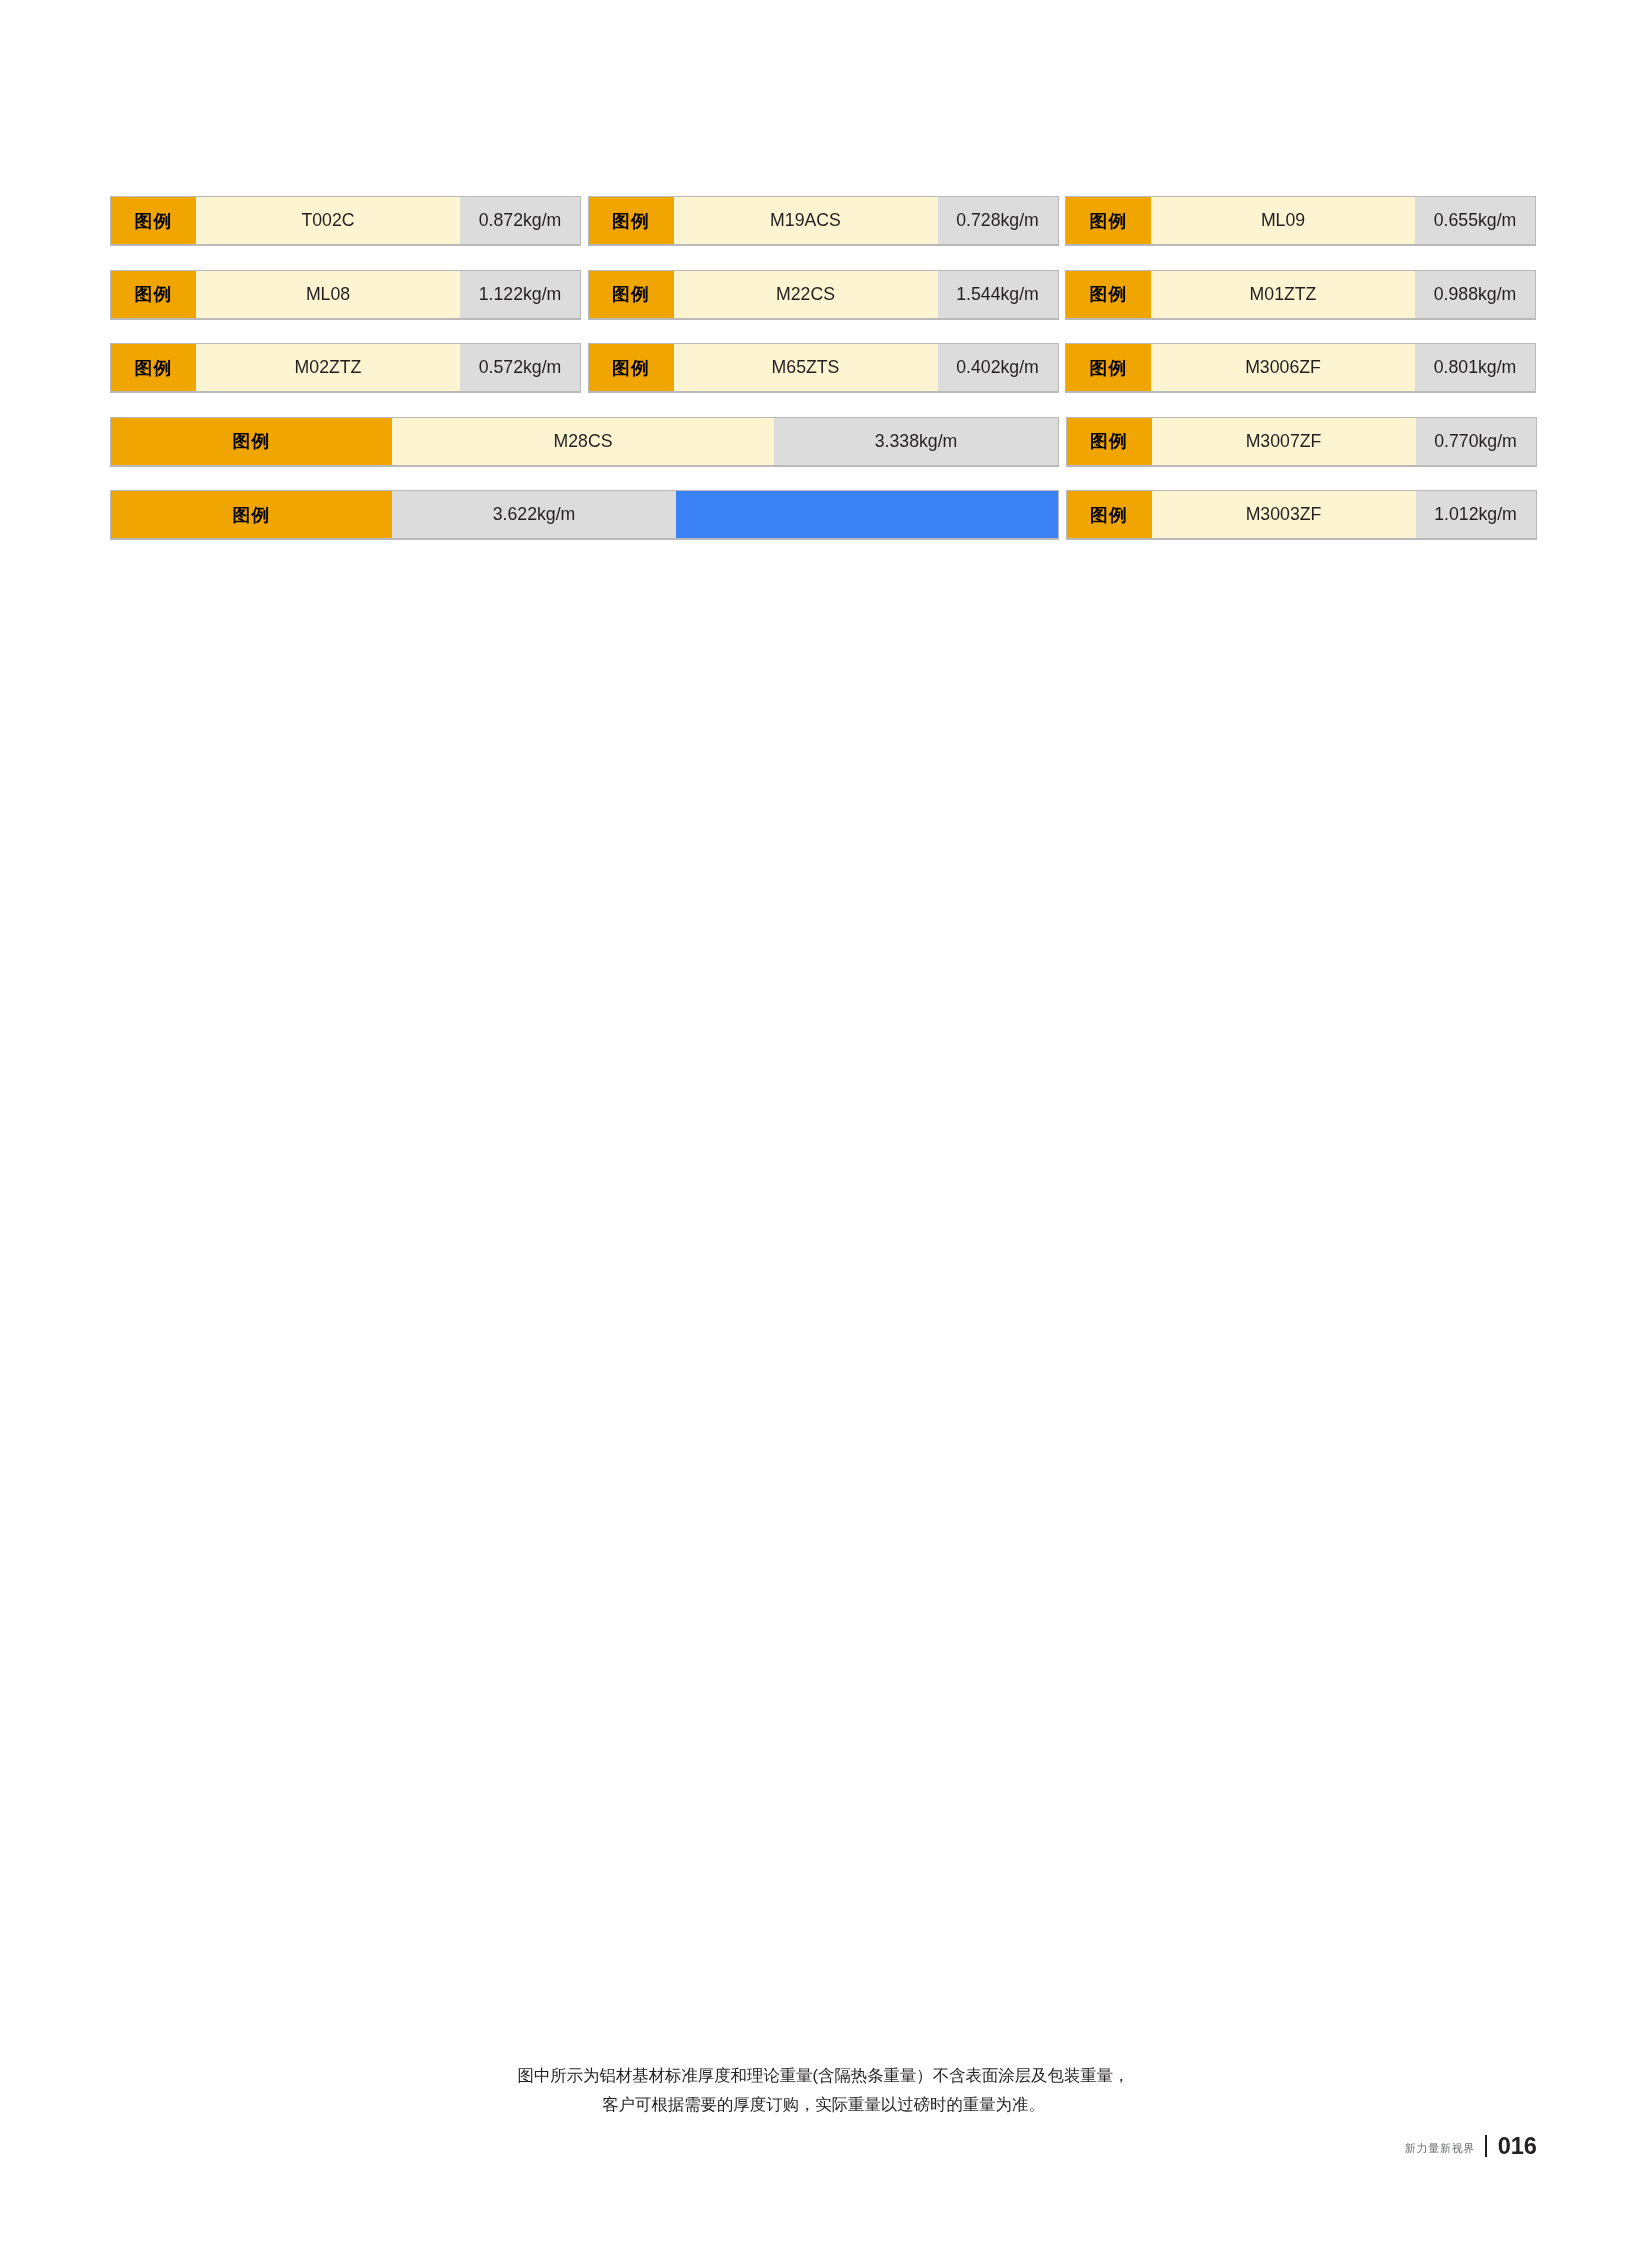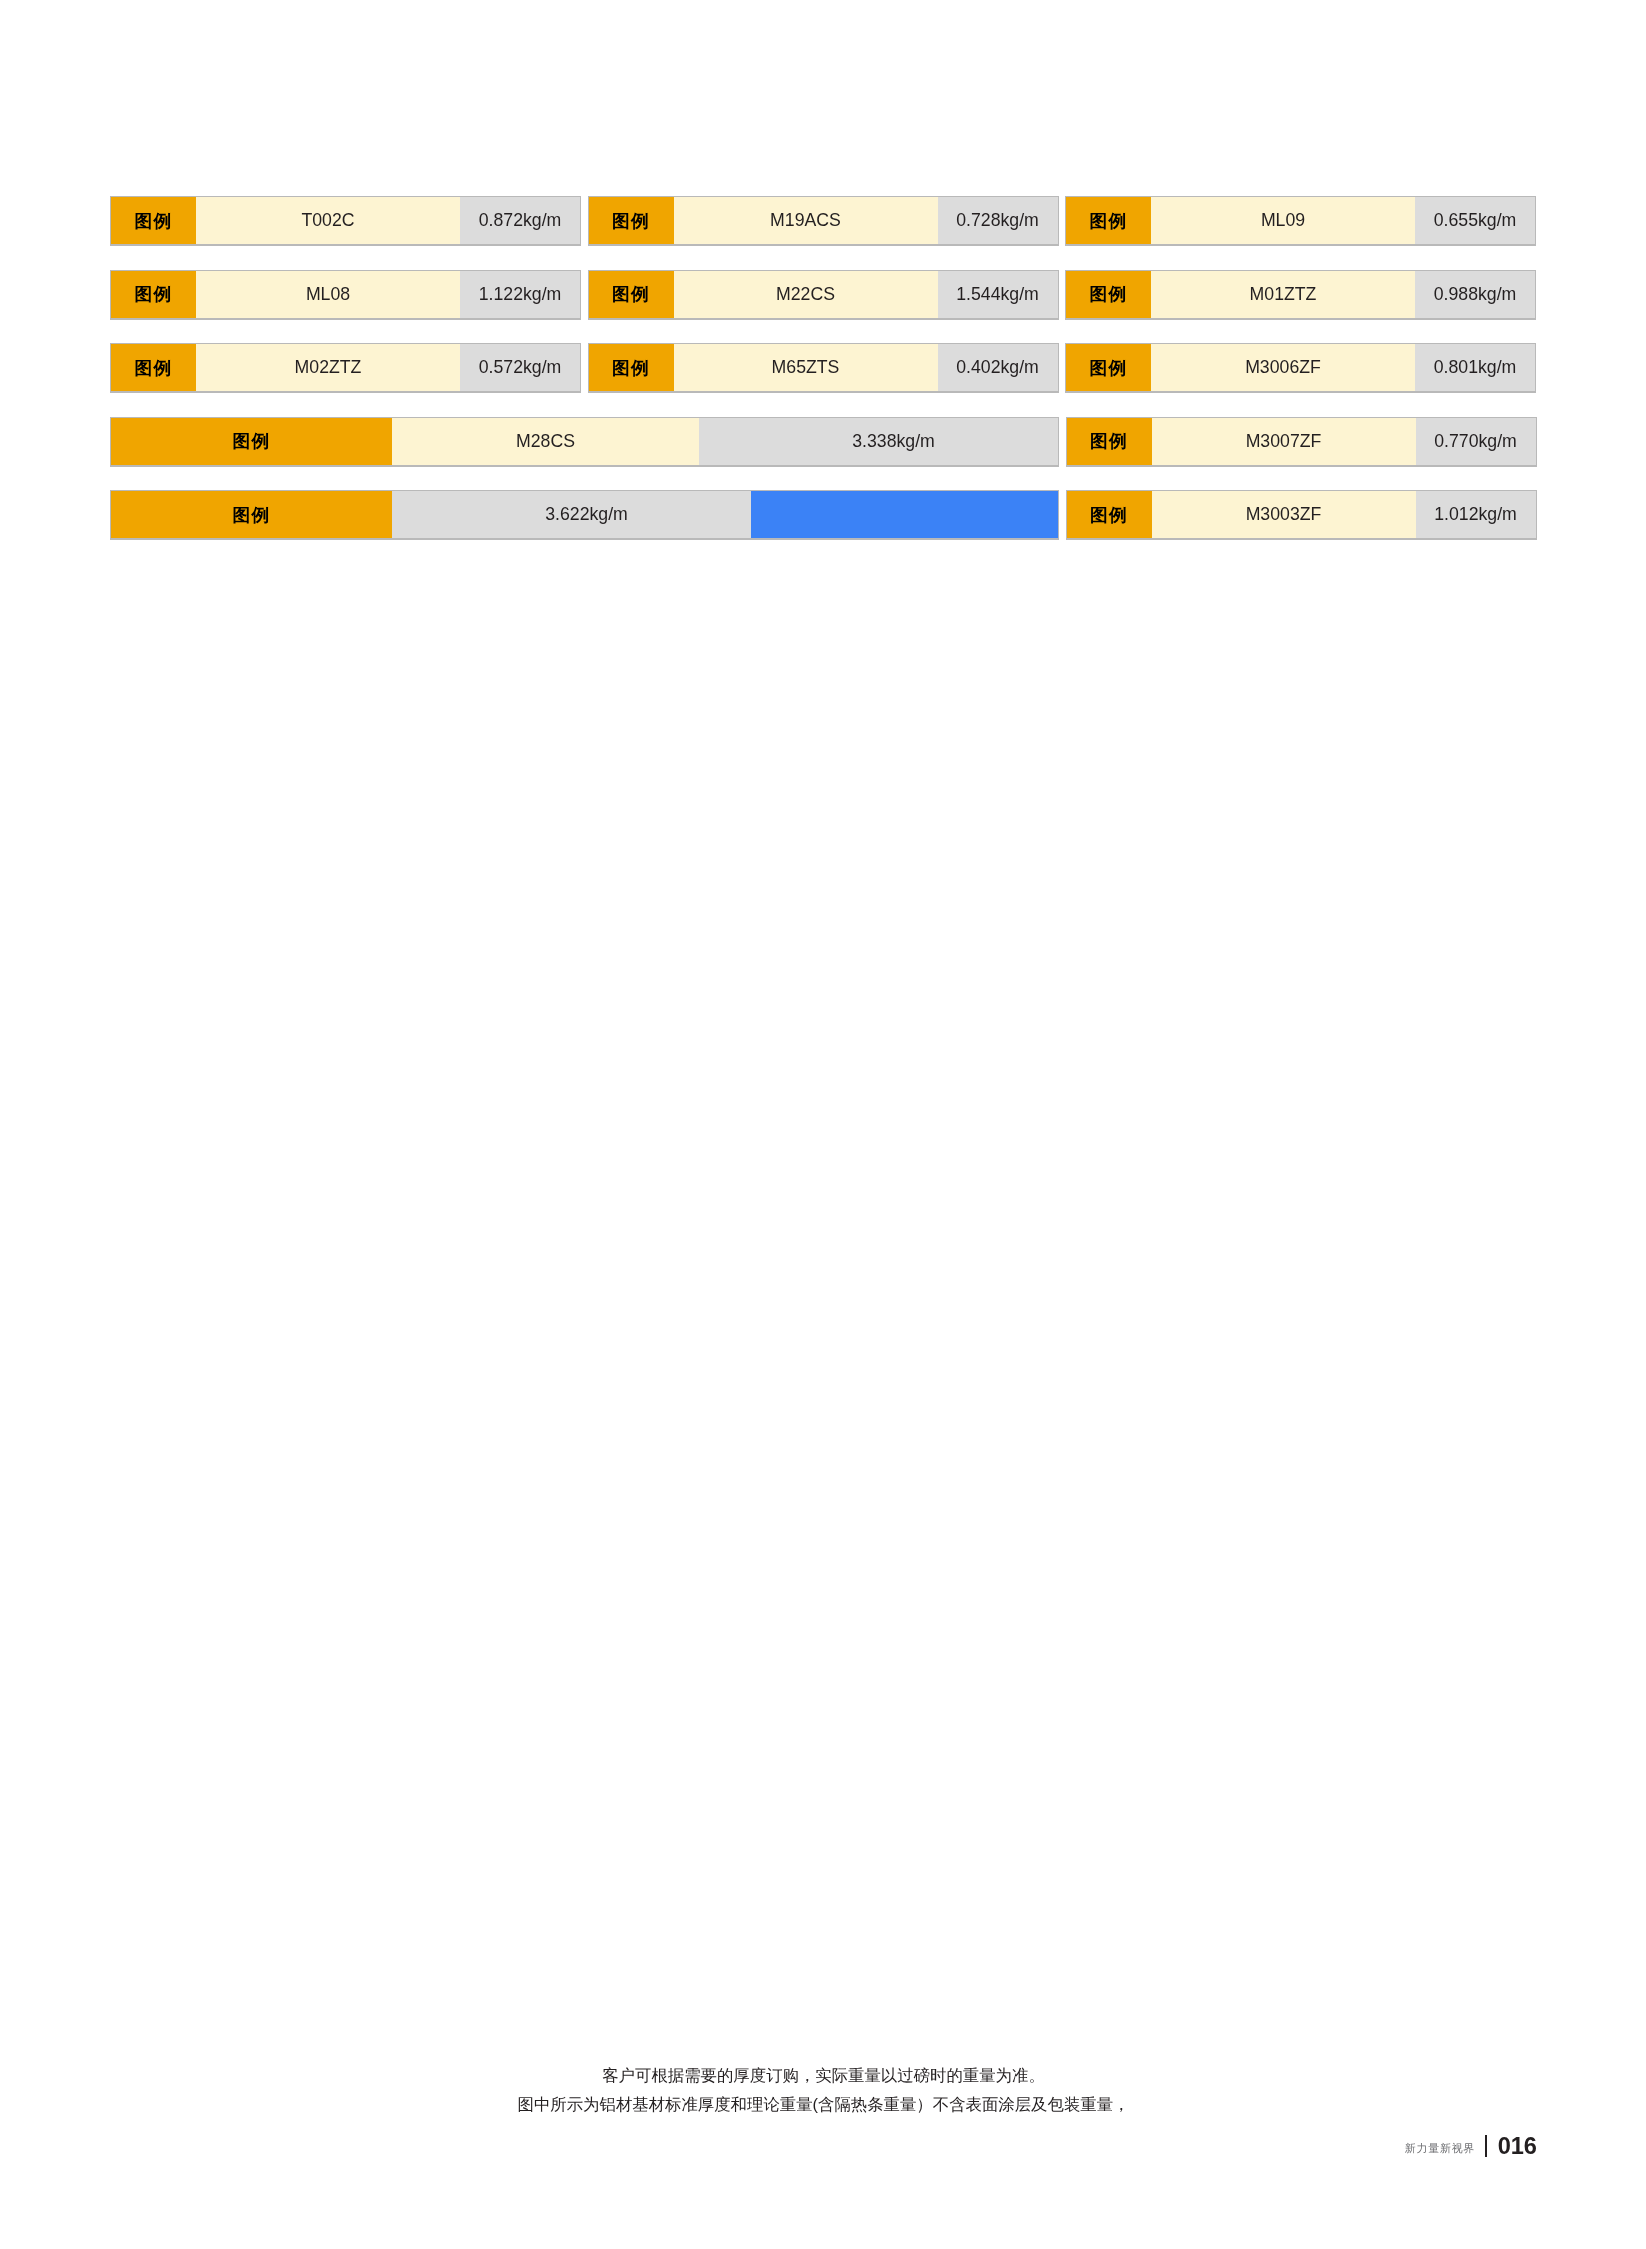--- a/index.html
+++ b/index.html
@@ -79,21 +79,21 @@
     align-items: center;
     justify-content: center;
   }
   
   .w3 .head-label  { width: 85px; }
   .w3 .head-code   { flex: 1; }
   .w3 .head-weight { width: 120px; }
   
   .w6 .head-label  { width: 281px; }
   .w6 .head-code   { flex: 1; }
-  .w6 .head-weight { width: 329px; padding-left: 30px; }
+  .w6 .head-weight { width: 284px; }
 
   
   .card-body {
     position: relative;
     flex: 1;
     overflow: hidden;
   }
   .card-body.h1 { height: 293px; }
   .card-body.h2 { height: 293px; }
   .card-body.h3 { height: 296px; }
@@ -623,22 +623,22 @@
               <text x="285" y="396" text-anchor="middle">90</text>
             </g>
           </svg>
         </div>
       </div>
     </div>
 
   </div>
 
   <div class="footnote">
+    <div>图中所示为铝材基材标准厚度和理论重量(含隔热条重量）不含表面涂层及包装重量，</div>
     <div>客户可根据需要的厚度订购，实际重量以过磅时的重量为准。</div>
-    <div>图中所示为铝材基材标准厚度和理论重量(含隔热条重量）不含表面涂层及包装重量，</div>
   </div>
 
   <div class="pagefoot">
     <span class="brand">新力量新视界</span>
     <span class="bar"></span>
     <span class="num">016</span>
   </div>
 </div>
 
 

